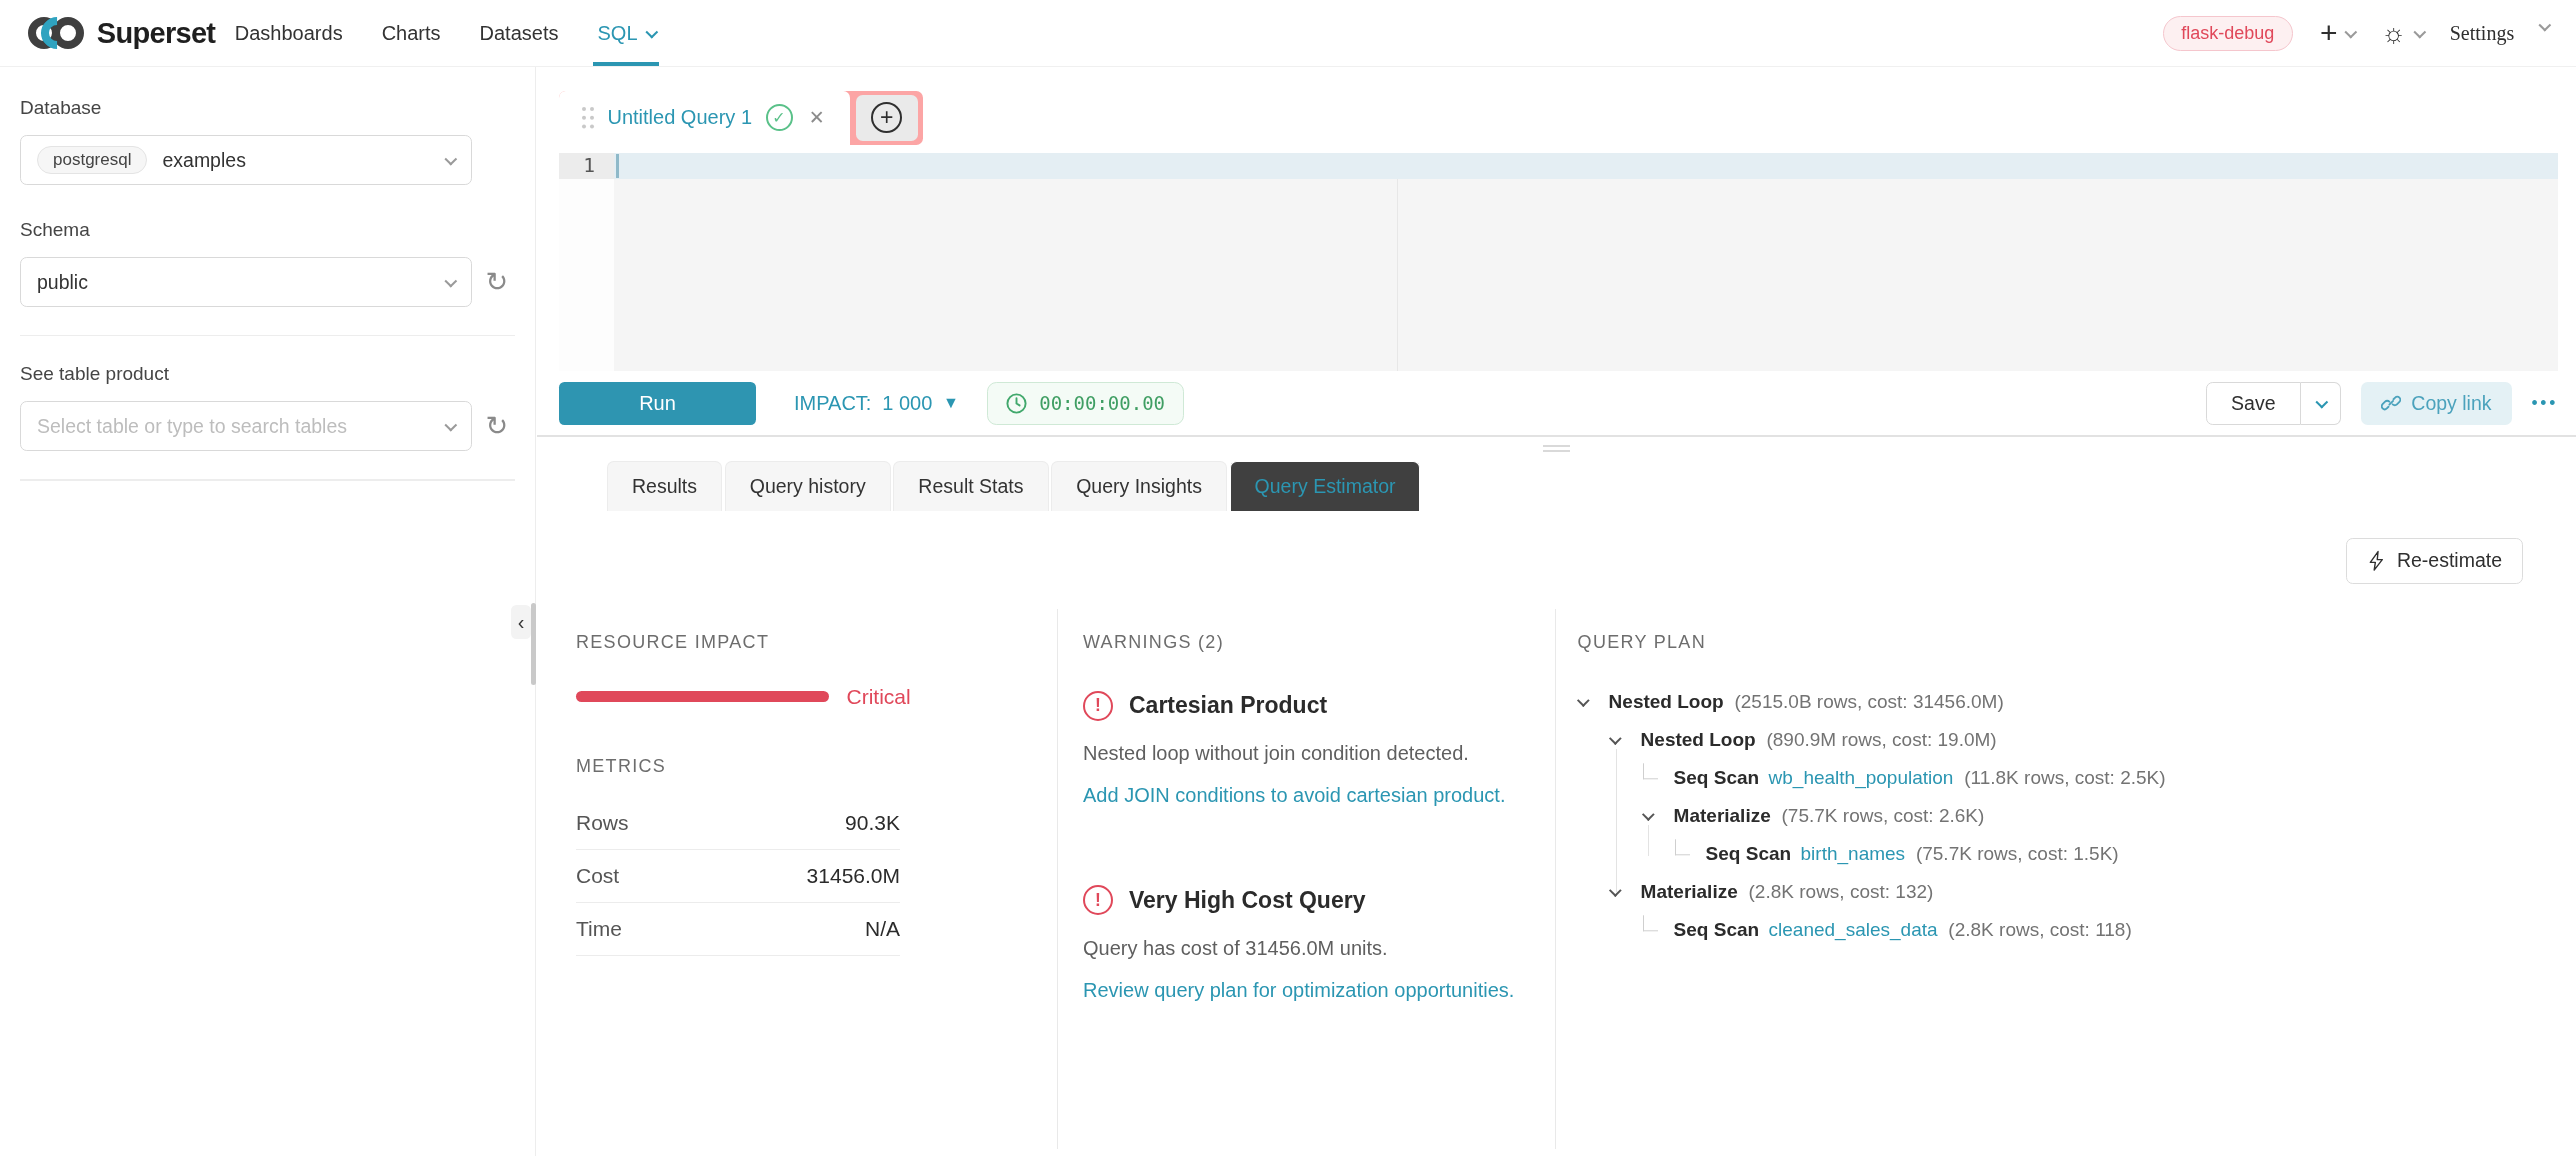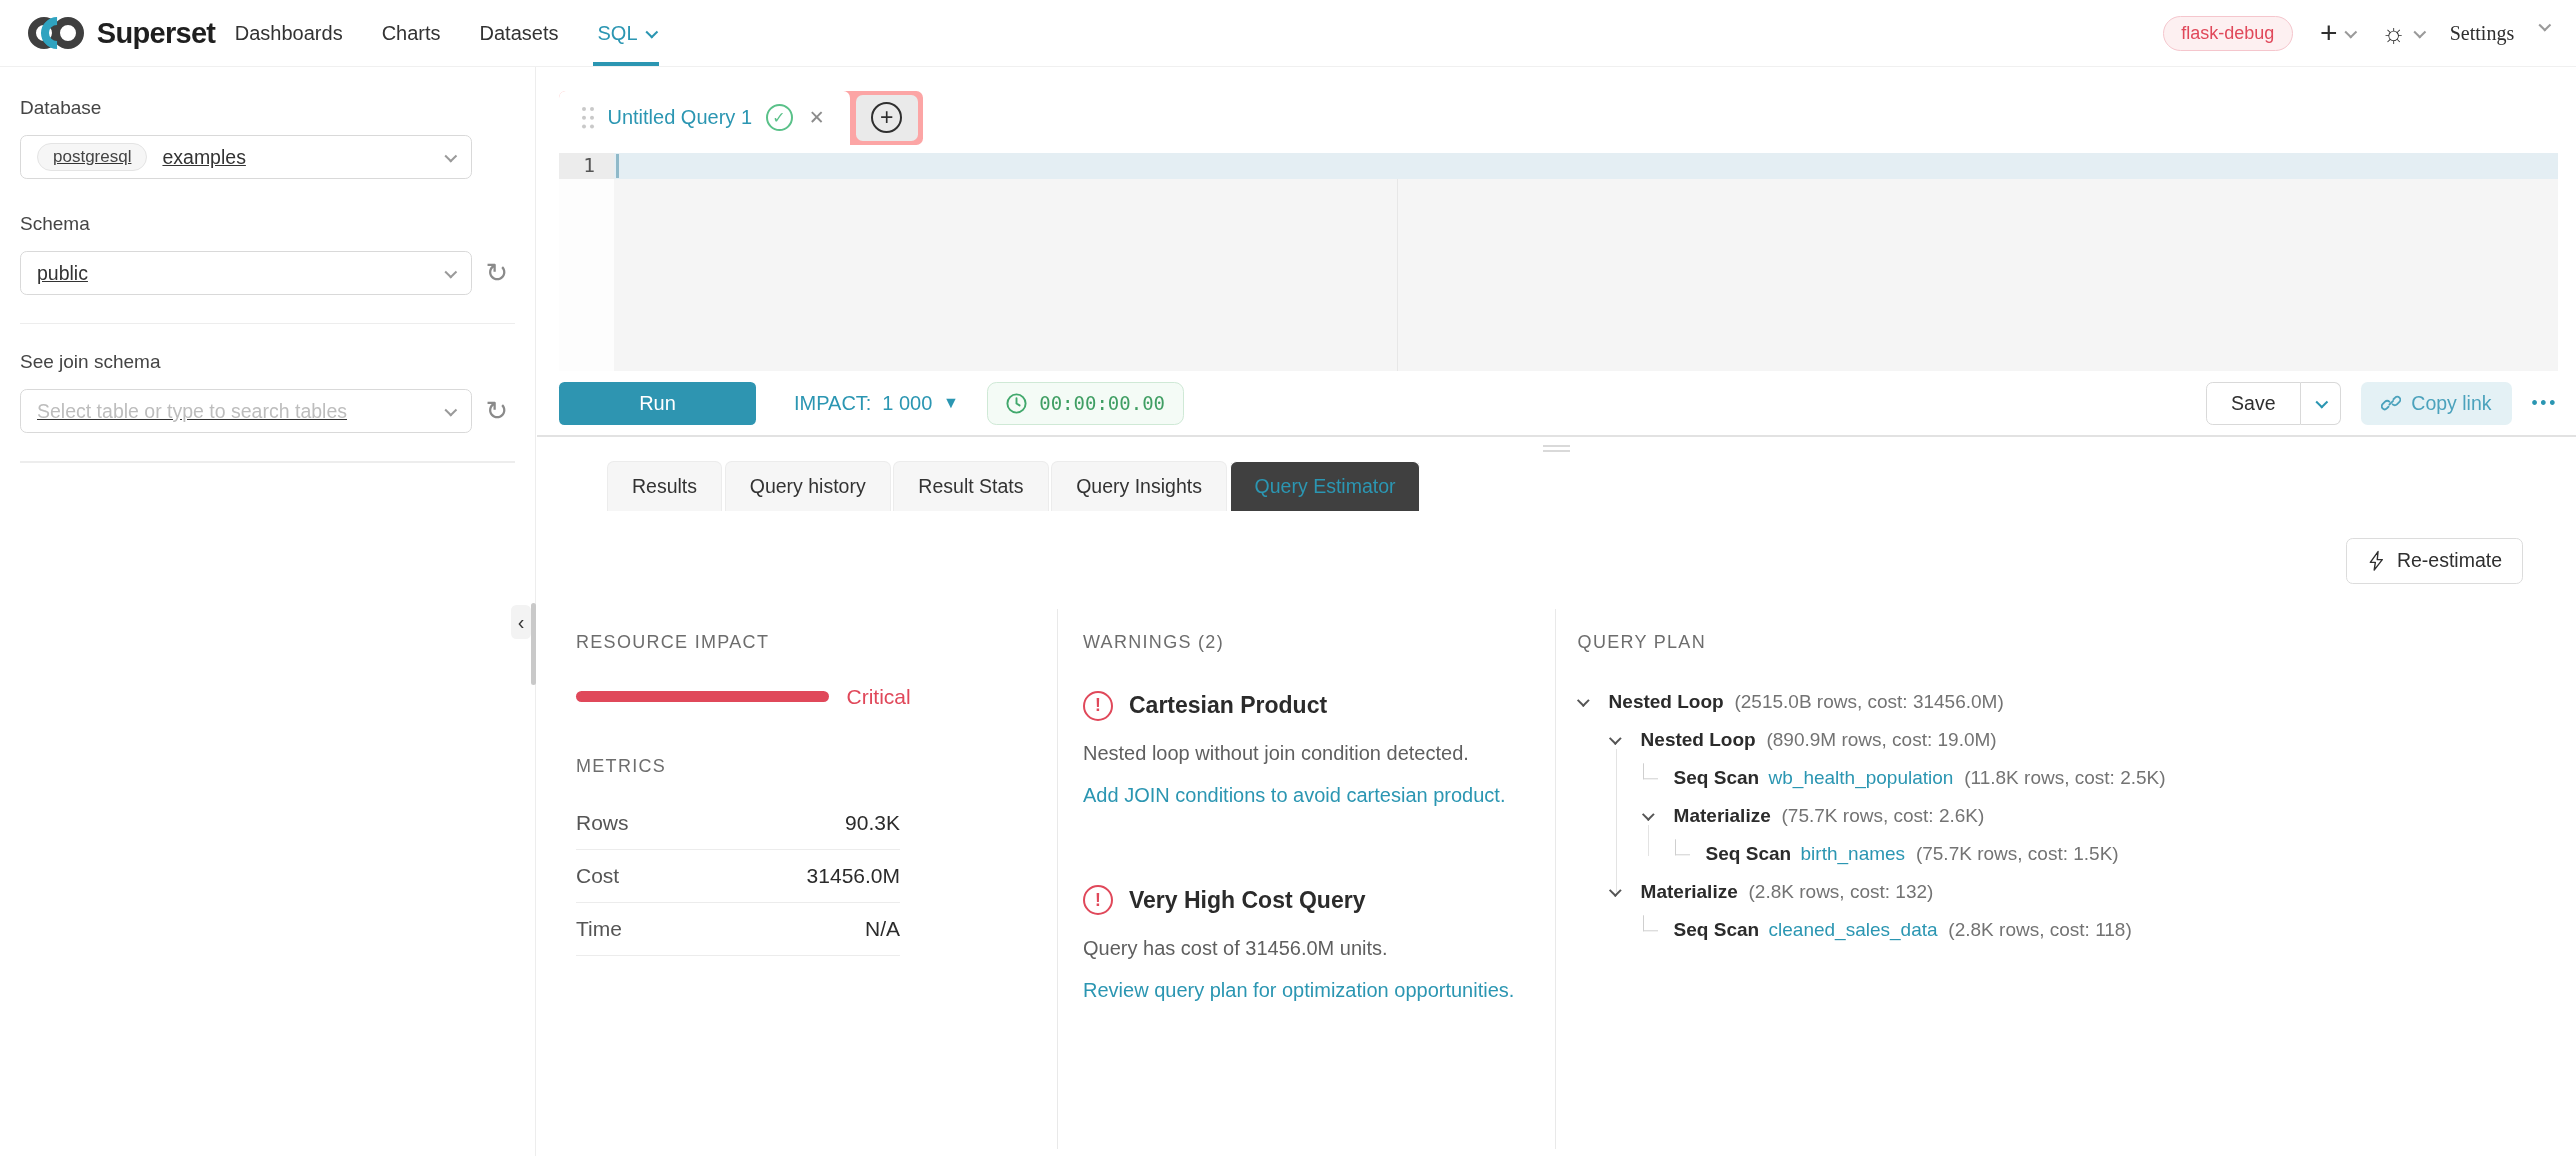--- a/index.html
+++ b/index.html
@@ -27,21 +27,21 @@
   .env-badge { height:35px; display:flex; align-items:center; padding:0 17.5px; border:1.3px solid #f5c6cd; background:#fdf0f1; color:#e0485a; border-radius:19px; font-size:18px; }
   .icon-btn { display:flex; align-items:center; gap:8px; color:#2f2f2f; cursor:pointer; }
   .plus-glyph { font-size:30px; font-weight:300; line-height:1; color:#2f2f2f; }
   .sun-glyph { font-size:27px; line-height:1; color:#2f2f2f; }
   .settings { display:flex; gap:25px; font-size:20px; color:#2f2f2f; cursor:pointer;font-family:Liberation Serif, serif; }
 
   
   #sidebar { position:absolute; top:67px; left:0; width:536px; bottom:0; background:#fff; border-right:1.3px solid #ededed; padding:30px 20px 0 20px; }
   .fld-label { font-size:19px; color:#454545; margin-bottom:16px; }
   .select-row { display:flex; align-items:center; gap:13.5px; }
-  .select { flex:0 0 452px; height:44px; border:1.3px solid #d9d9d9; border-radius:6.7px; background:#fff; display:flex; align-items:center; padding:0 16px; position:relative; cursor:pointer;text-decoration:underline; }
+  .select { flex:0 0 452px; height:50px; border:1.3px solid #d9d9d9; border-radius:6.7px; background:#fff; display:flex; align-items:center; padding:0 16px; position:relative; cursor:pointer; }
   .select .caret { position:absolute; right:17.5px; }
   .engine-tag { background:#f6f6f6; border:1.3px solid #e4e4e4; border-radius:20px; padding:3.4px 15px; font-size:17px; color:#444; margin-right:15px; }
   .select-value { font-size:19.5px; color:#333; }
   .select-placeholder { font-size:19.5px; color:#bdbdbd; }
   .refresh-btn { font-size:27px; color:#8a8a8a; line-height:1; cursor:pointer; }
   .side-divider { height:1.3px; background:#ededed; margin:28px 0 27px 0; width:495px; }
   .sect { margin-bottom:0; }
   .sect + .sect { margin-top:34px; }
 
   #collapse-chip { position:absolute; left:511px; top:605px; width:20px; height:34px; background:#f3f3f3; border-radius:5.4px; display:flex; align-items:center; justify-content:center; font-size:20px; color:#333; cursor:pointer; z-index:5; }
@@ -197,21 +197,21 @@
         <span class="select-value">public</span>
         <span class="caret chev"></span>
       </div>
       <span class="refresh-btn">↻</span>
     </div>
   </div>
 
   <div class="side-divider"></div>
 
   <div class="sect" style="margin-top:0;">
-    <div class="fld-label">See join schema</div>
+    <div class="fld-label">See table product</div>
     <div class="select-row">
       <div class="select">
         <span class="select-placeholder">Select table or type to search tables</span>
         <span class="caret chev"></span>
       </div>
       <span class="refresh-btn">↻</span>
     </div>
   </div>
 
   <div class="side-divider"></div>

